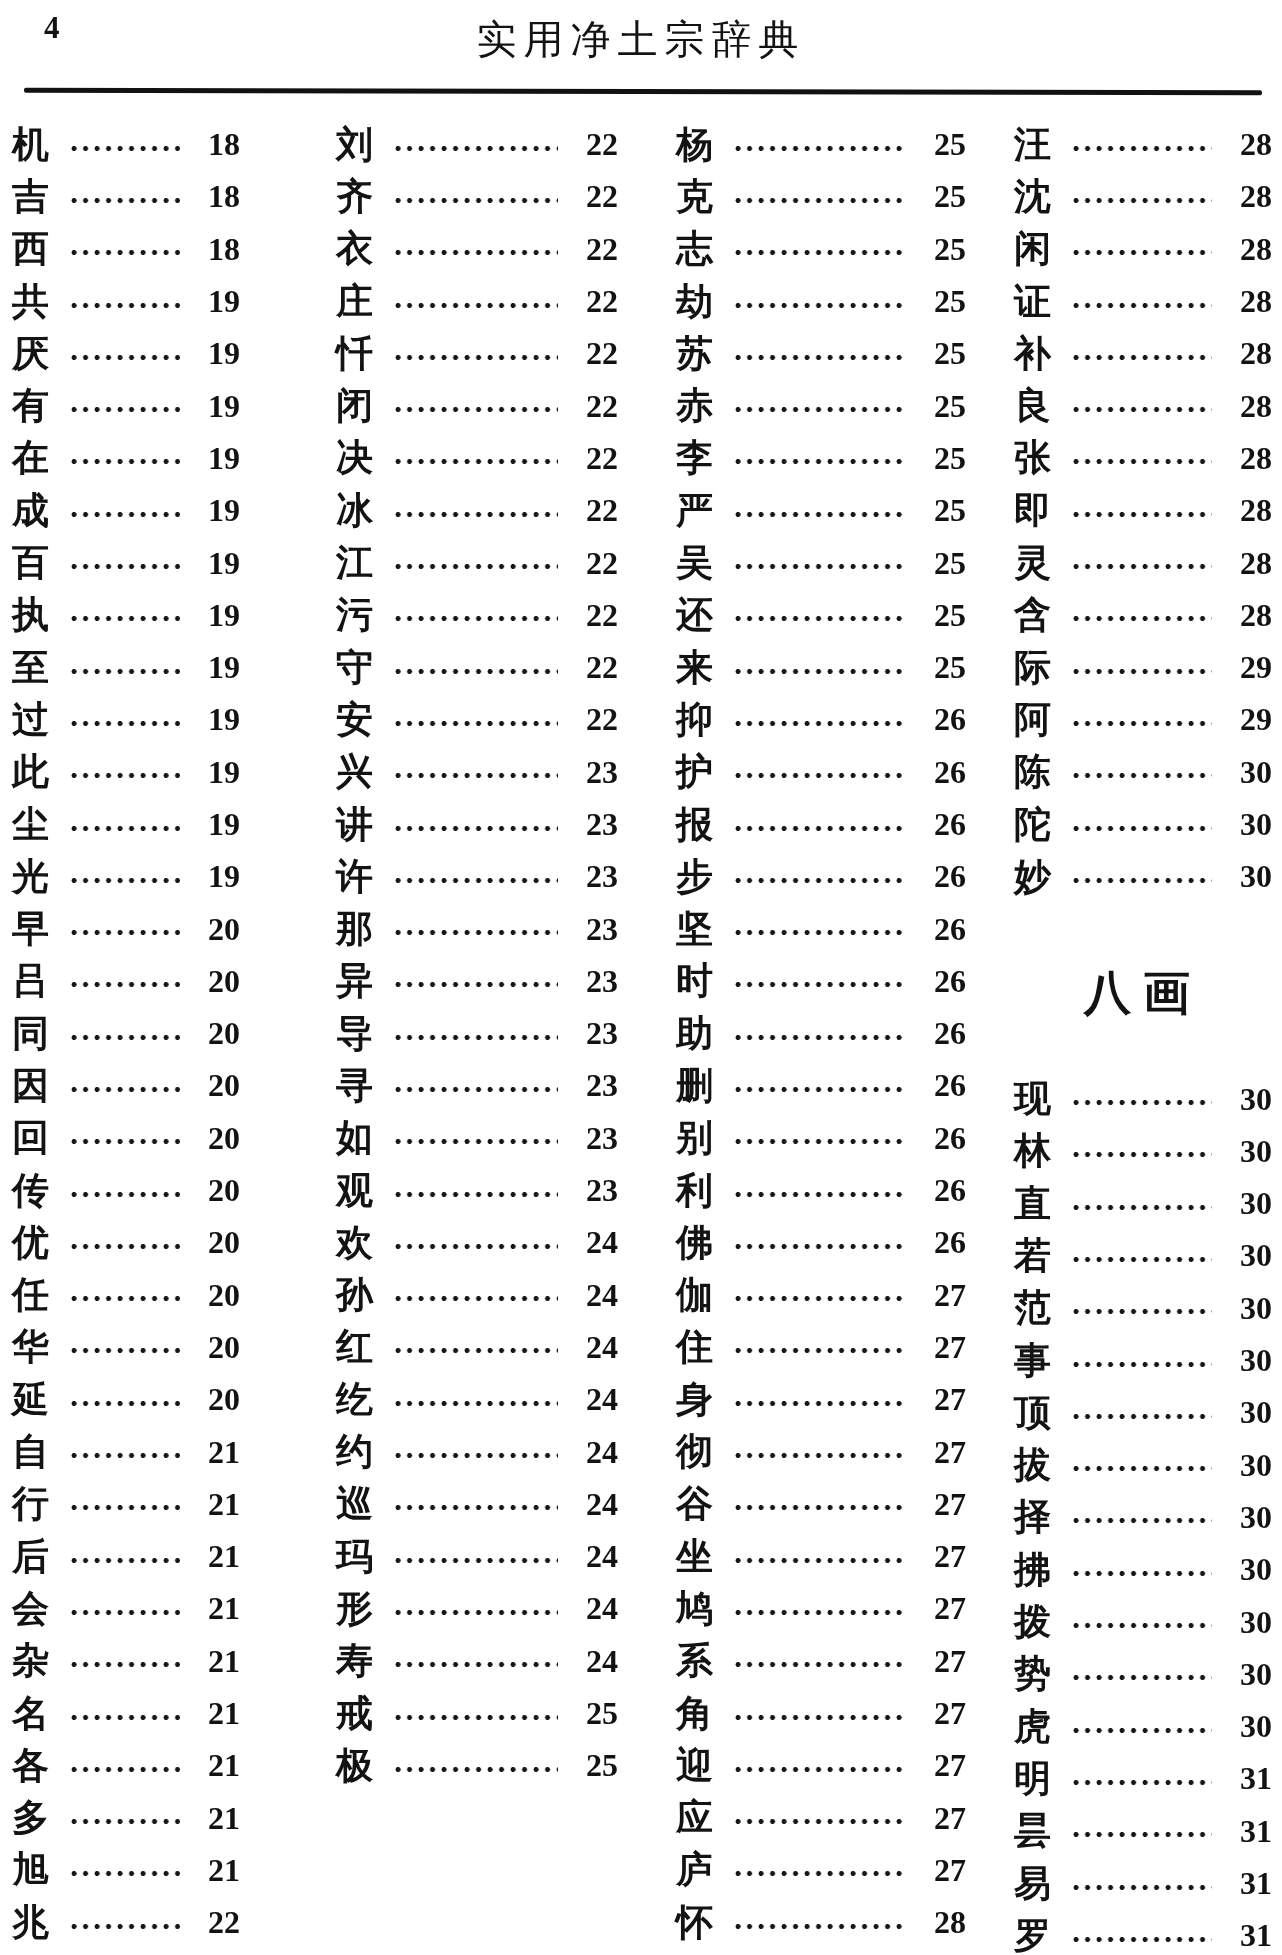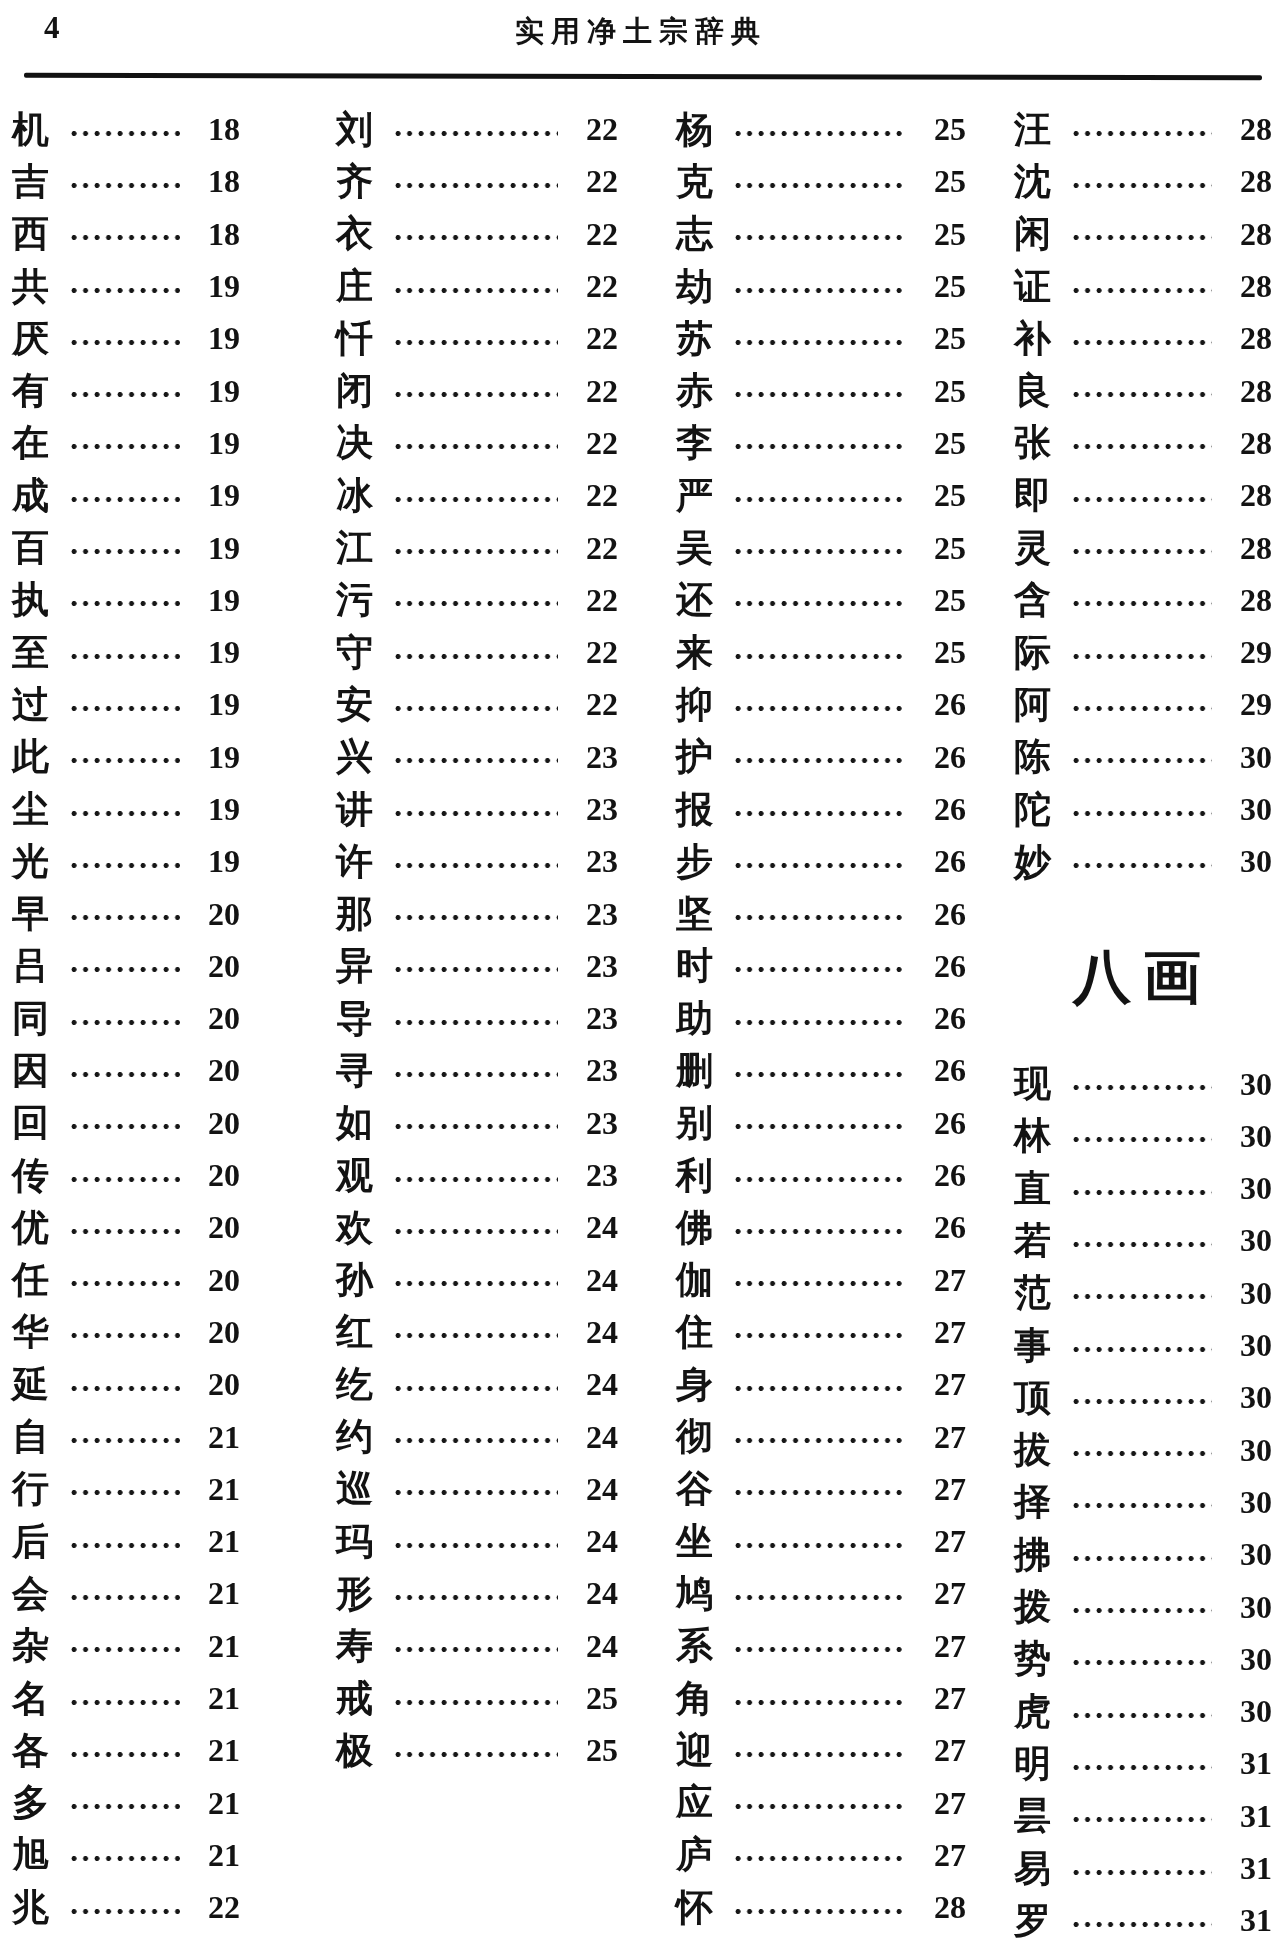--- a/index.html
+++ b/index.html
@@ -10,21 +10,21 @@
     font-family: "Liberation Serif", "DejaVu Serif", serif;
     overflow: hidden;
   }
   .page-header { position: relative; padding-top: 12px; }
   .page-num {
     position: absolute; left: 44px; top: 10px;
     font-size: 31px; font-weight: bold;
   }
   .book-title {
     text-align: center;
-    font-size: 29px; font-weight: bold;
+    font-size: 40px; font-weight: normal;
     letter-spacing: 7px;
   }
   .rule {
     margin: 22px 20px 0 24px;
     height: 5px;
     background: #121212;
     border-radius: 2px;
     transform: rotate(0.12deg);
   }
   .content {
@@ -60,21 +60,21 @@
   }
   .num {
     width: 50px;
     text-align: right;
     font-size: 32px;
     font-weight: bold;
     line-height: 1;
   }
   .section-header {
     text-align: center;
-    font-size: 58px;
+    font-size: 47px;
     font-weight: bold;
     letter-spacing: 12px;
     line-height: 70px;
   }
   .col-1 .section-header { margin-top: 36px; margin-bottom: 46px; }
   .col-3 .section-header { margin-top: 56px; margin-bottom: 44px; }
 </style>
 </head>
 <body>
 

